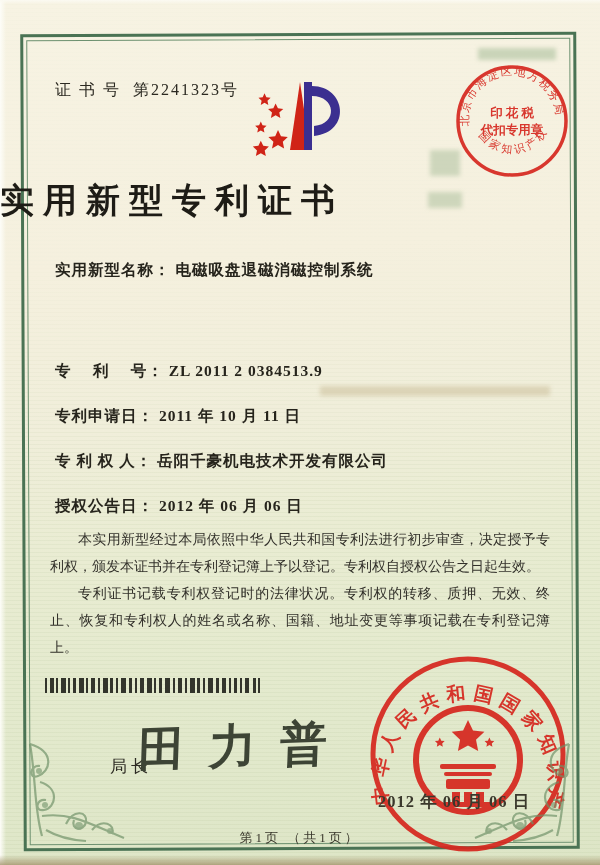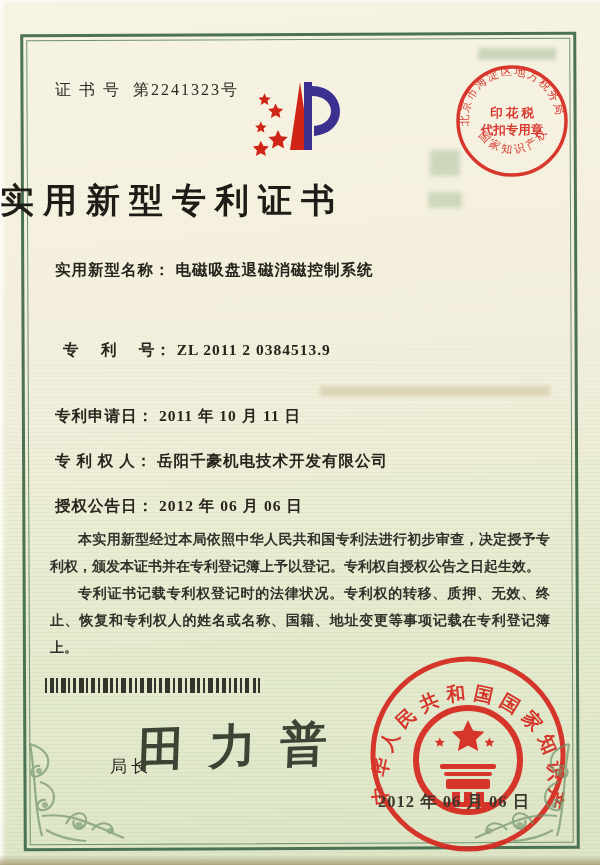--- a/index.html
+++ b/index.html
@@ -14,21 +14,21 @@
   .frame{position:absolute;left:22px;top:33px;width:550px;height:811px;border:3px solid #4a7354;transform:rotate(-0.25deg);}
   .frame-inner{position:absolute;inset:3px;border:1px solid #6d9170;}
   .smudge{position:absolute;filter:blur(2px);opacity:.5;pointer-events:none;}
   .content{position:absolute;inset:0;color:#2b2921;}
   .cert-no{position:absolute;left:55px;top:80px;font-size:16px;letter-spacing:2px;font-weight:500;}
   .logo{position:absolute;left:240px;top:80px;}
   .tax-stamp{position:absolute;left:453px;top:62px;opacity:.92;}
   .title{position:absolute;left:0;top:178px;width:100%;font-size:34px;font-weight:bold;letter-spacing:9px;color:#1e1c16;}
   .field{position:absolute;left:55px;font-size:15.5px;font-weight:600;color:#26241c;letter-spacing:1px;white-space:nowrap;}
   .field .lbl{display:inline-block;}
-  .body-text{position:absolute;left:50px;top:526px;width:500px;font-size:14px;line-height:27px;text-align:justify;color:#32302a;font-weight:700;}
+  .body-text{position:absolute;left:50px;top:526px;width:500px;font-size:14px;line-height:27px;text-align:justify;color:#32302a;font-weight:400;}
   .body-text p{margin:0;text-indent:2em;}
   .barcode{position:absolute;left:45px;top:678px;}
   .director{position:absolute;left:110px;top:755px;font-size:17px;letter-spacing:4px;font-weight:400;color:#2e2c24;}
   .signature{position:absolute;left:138px;top:715px;font-size:47px;letter-spacing:24px;color:#3d4435;transform:rotate(-2deg) skewX(-4deg);font-weight:600;white-space:nowrap;}
   .office-seal{position:absolute;left:366px;top:652px;opacity:.93;}
   .seal-date{position:absolute;left:378px;top:791px;font-size:16.5px;font-weight:bold;letter-spacing:1px;color:#3a382c;z-index:6;}
   .footer{position:absolute;left:0;top:829px;width:100%;text-align:center;font-size:13px;letter-spacing:3px;color:#3a382c;}
   .ornament{position:absolute;z-index:2;opacity:.8;}
   .orn-left{left:26px;top:738px;}
   .orn-right{left:458px;top:738px;transform:scaleX(-1);}
@@ -123,21 +123,21 @@
       <text x="59" y="55" font-size="12.5" fill="#d6281f" text-anchor="middle" font-weight="bold">印 花 税</text>
       <text x="59" y="72" font-size="12.5" fill="#d6281f" text-anchor="middle" font-weight="bold">代扣专用章</text>
     </svg>
 
     <div class="title">实用新型专利证书</div>
 
     <div class="field" style="top:260px;">
       <span class="lbl">实用新型名称：</span>
       <span>电磁吸盘退磁消磁控制系统</span>
     </div>
-    <div class="field" style="top:340px;margin-left:8px;">
+    <div class="field" style="top:361px;">
       <span class="lbl">专　 利 　号：</span>
       <span>ZL 2011 2 0384513.9</span>
     </div>
     <div class="field" style="top:406px;">
       <span class="lbl">专利申请日：</span>
       <span>2011 年 10 月 11 日</span>
     </div>
     <div class="field" style="top:451px;">
       <span class="lbl">专 利 权 人：</span>
       <span>岳阳千豪机电技术开发有限公司</span>
@@ -214,16 +214,17 @@
         <rect x="78" y="120" width="48" height="4" rx="2"></rect>
         <rect x="80" y="127" width="44" height="10" rx="2"></rect>
         <rect x="86" y="140" width="8" height="10"></rect>
         <rect x="98" y="140" width="8" height="10"></rect>
         <rect x="110" y="140" width="8" height="10"></rect>
         <rect x="78" y="150" width="48" height="5" rx="2"></rect>
       </g>
     </svg>
     <div class="seal-date">2012 年 06 月 06 日</div>
 
+    <div class="footer">第1页 （共1页）</div>
   </div>
 
   <div class="edge-bottom"></div>
 </div>
 
 </body></html>

